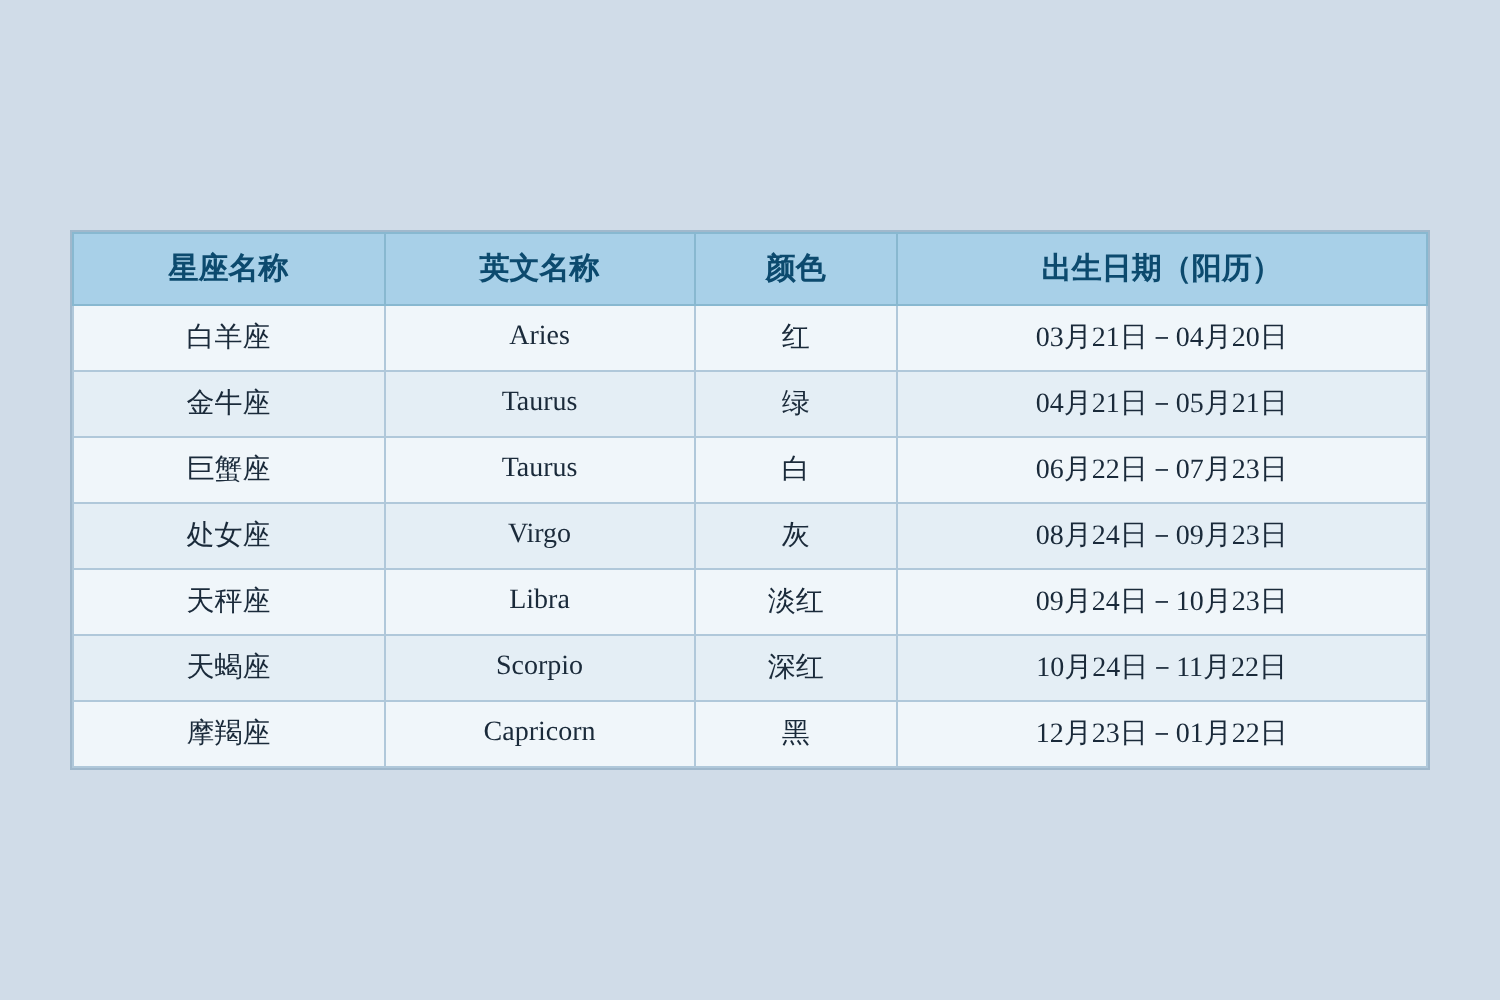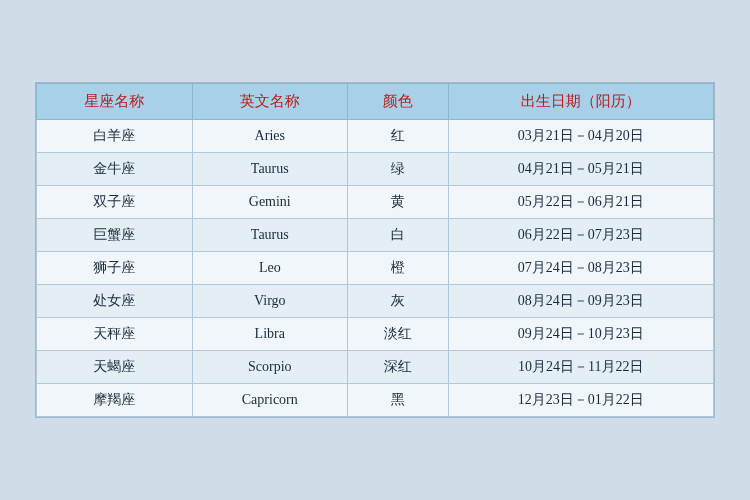--- a/index.html
+++ b/index.html
@@ -31,22 +31,22 @@
     }
 
     thead tr {
       background-color: #a8d0e8;
     }
 
     thead th {
       border: 1px solid #88b8d0;
       padding: 8px 12px;
       text-align: center;
-      color: #b91c1c;
-      font-weight: normal;
+      color: #0c4a6e;
+      font-weight: bold;
       font-size: 15px;
     }
 
     tbody tr {
       background-color: #f0f6fa;
     }
 
     tbody tr:nth-child(even) {
       background-color: #e4eef5;
     }
@@ -89,36 +89,24 @@
           <td>红</td>
           <td>03月21日－04月20日</td>
         </tr>
         <tr>
           <td>金牛座</td>
           <td>Taurus</td>
           <td>绿</td>
           <td>04月21日－05月21日</td>
         </tr>
         <tr>
-          <td>双子座</td>
-          <td>Gemini</td>
-          <td>黄</td>
-          <td>05月22日－06月21日</td>
-        </tr>
-        <tr>
           <td>巨蟹座</td>
           <td>Taurus</td>
           <td>白</td>
           <td>06月22日－07月23日</td>
-        </tr>
-        <tr>
-          <td>狮子座</td>
-          <td>Leo</td>
-          <td>橙</td>
-          <td>07月24日－08月23日</td>
         </tr>
         <tr>
           <td>处女座</td>
           <td>Virgo</td>
           <td>灰</td>
           <td>08月24日－09月23日</td>
         </tr>
         <tr>
           <td>天秤座</td>
           <td>Libra</td>

